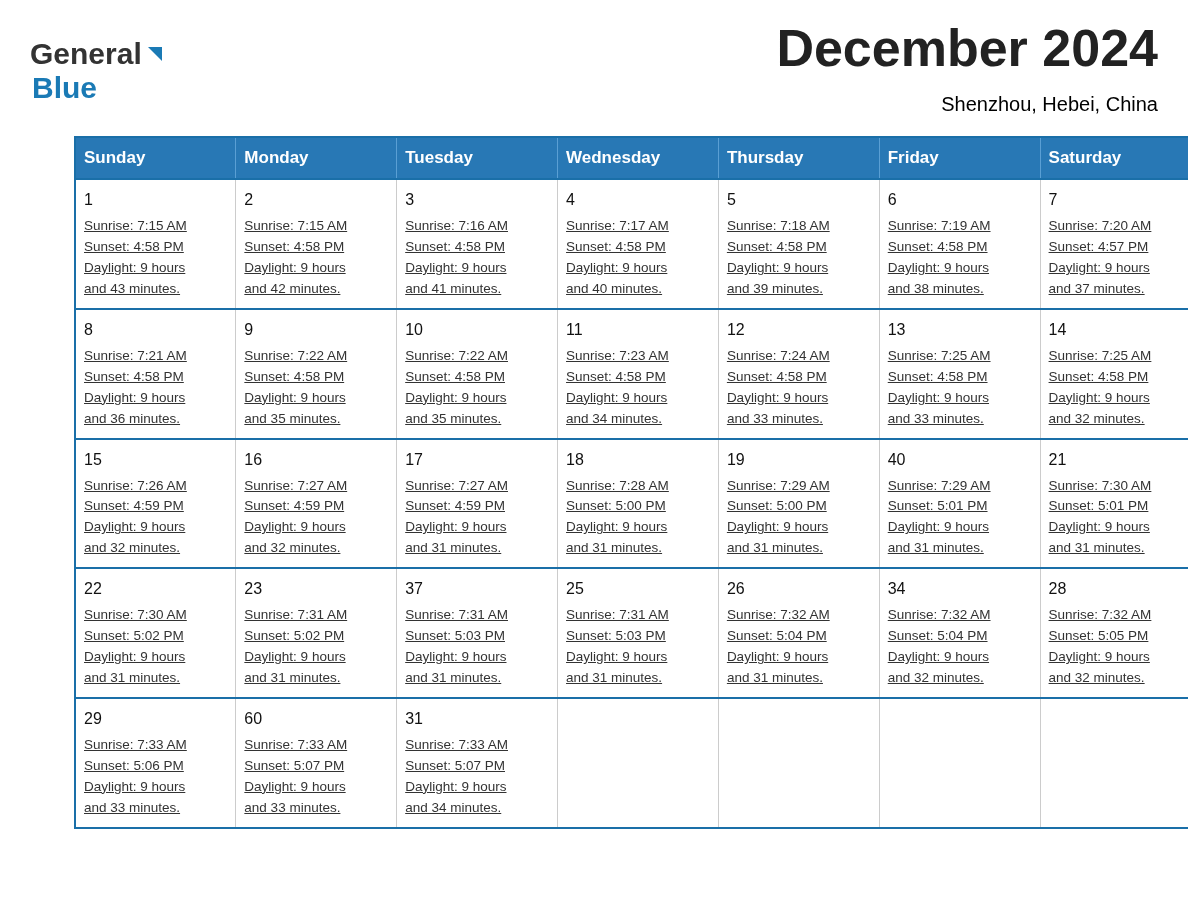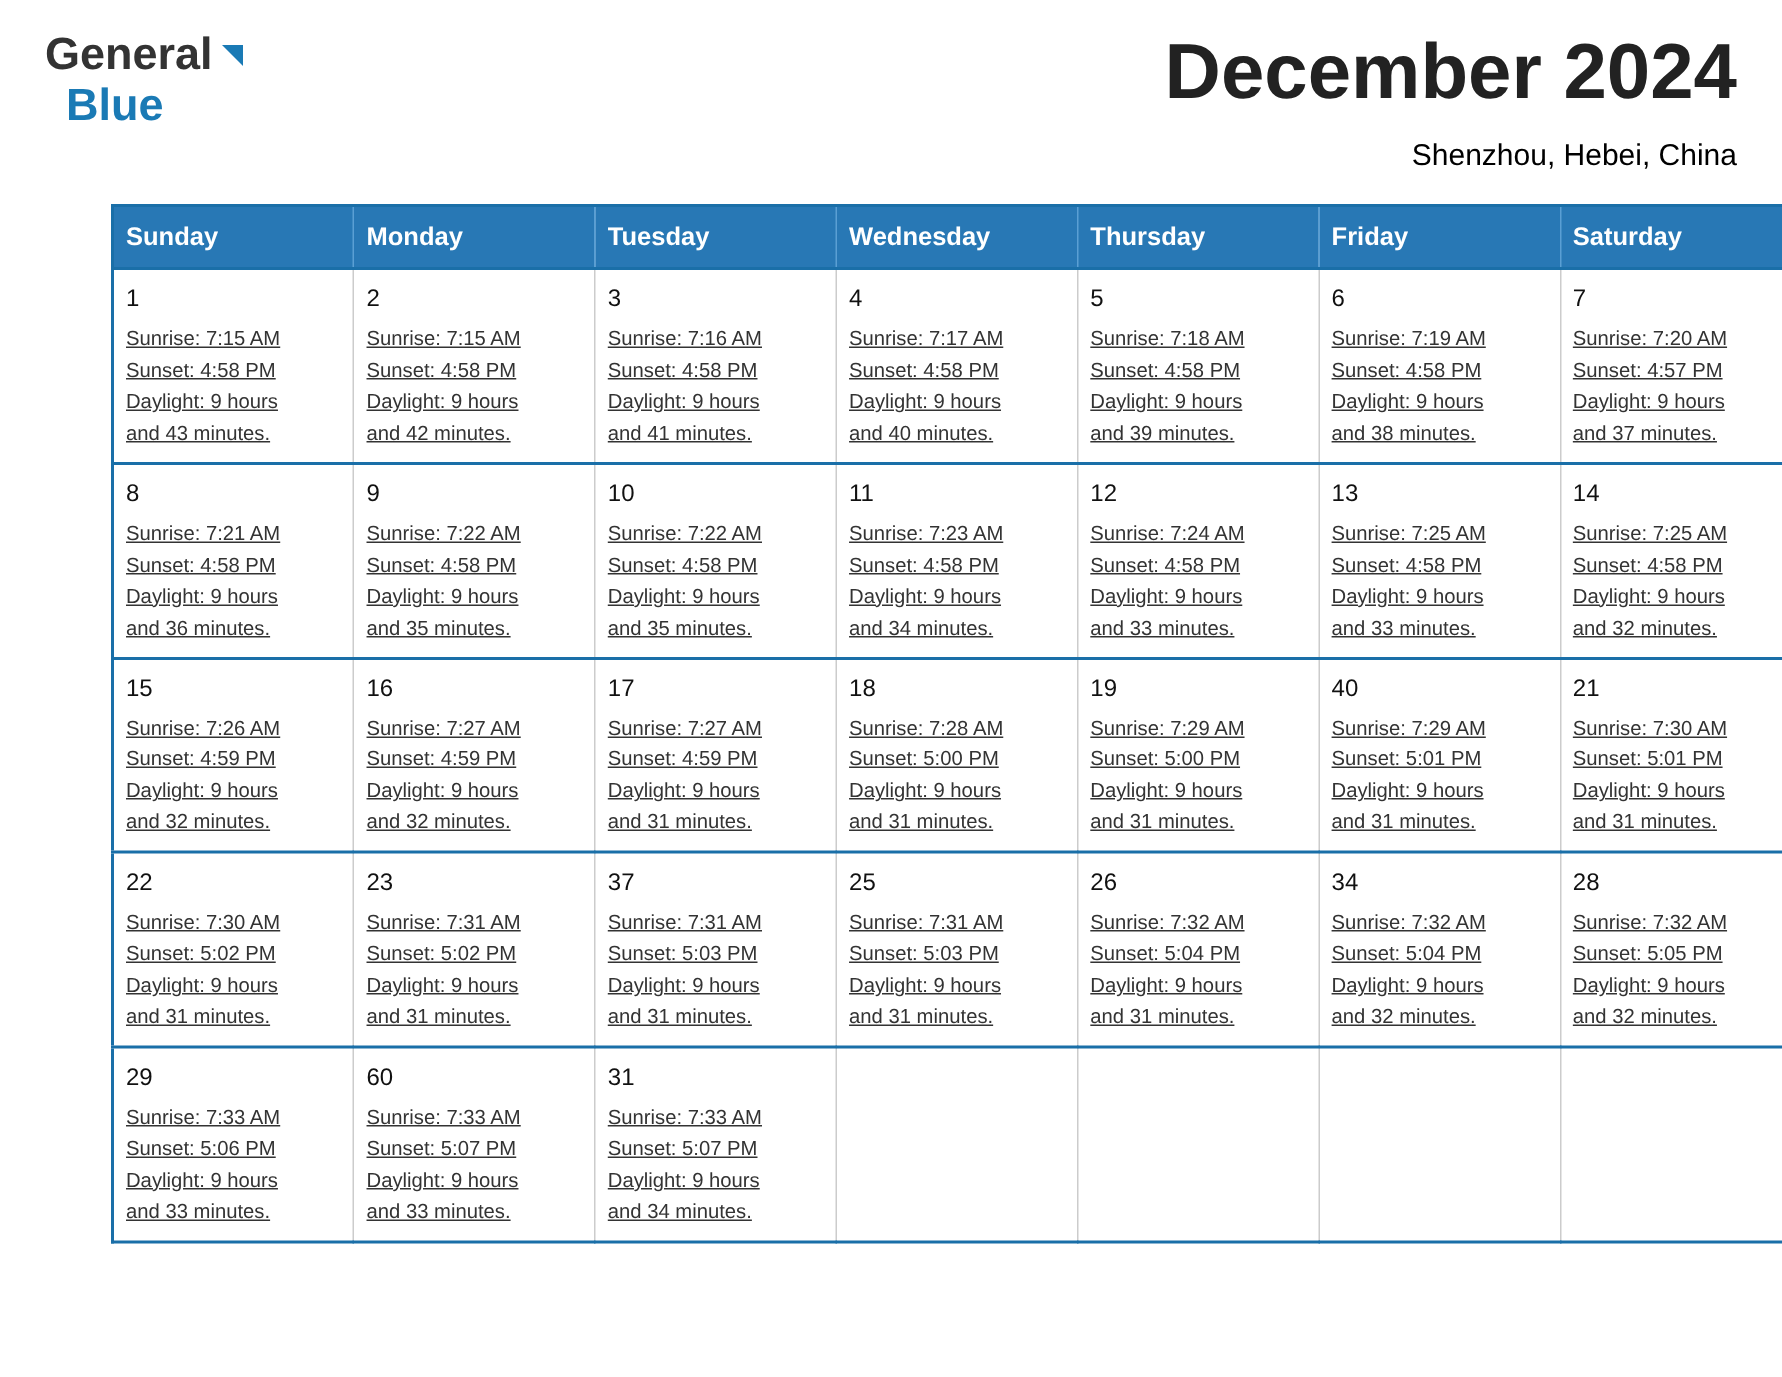--- a/index.html
+++ b/index.html
@@ -80,36 +80,37 @@
     }
     .cell-text {
       font-size: 13.5px;
       color: #333;
       line-height: 1.55;
       text-decoration: underline;
     }
     .logo-row {
       display: flex;
       align-items: center;
+      margin-top: 17px;
     }
     .logo-text-general {
       font-size: 30px;
       font-weight: bold;
       color: #333;
     }
     .logo-triangle-svg {
       width: 18px;
       height: 18px;
       margin-left: 2px;
     }
     .logo-text-blue {
       font-size: 30px;
       font-weight: bold;
       color: #1a7ab5;
-      margin-left: 14px;
+      margin-left: 2px;
     }
   </style>
 </head>
 <body>
 
 <div class="header">
   <div class="logo">
     <div class="logo-row">
       <span class="logo-text-general">General</span>
       <svg class="logo-triangle-svg" viewBox="0 0 18 18">

